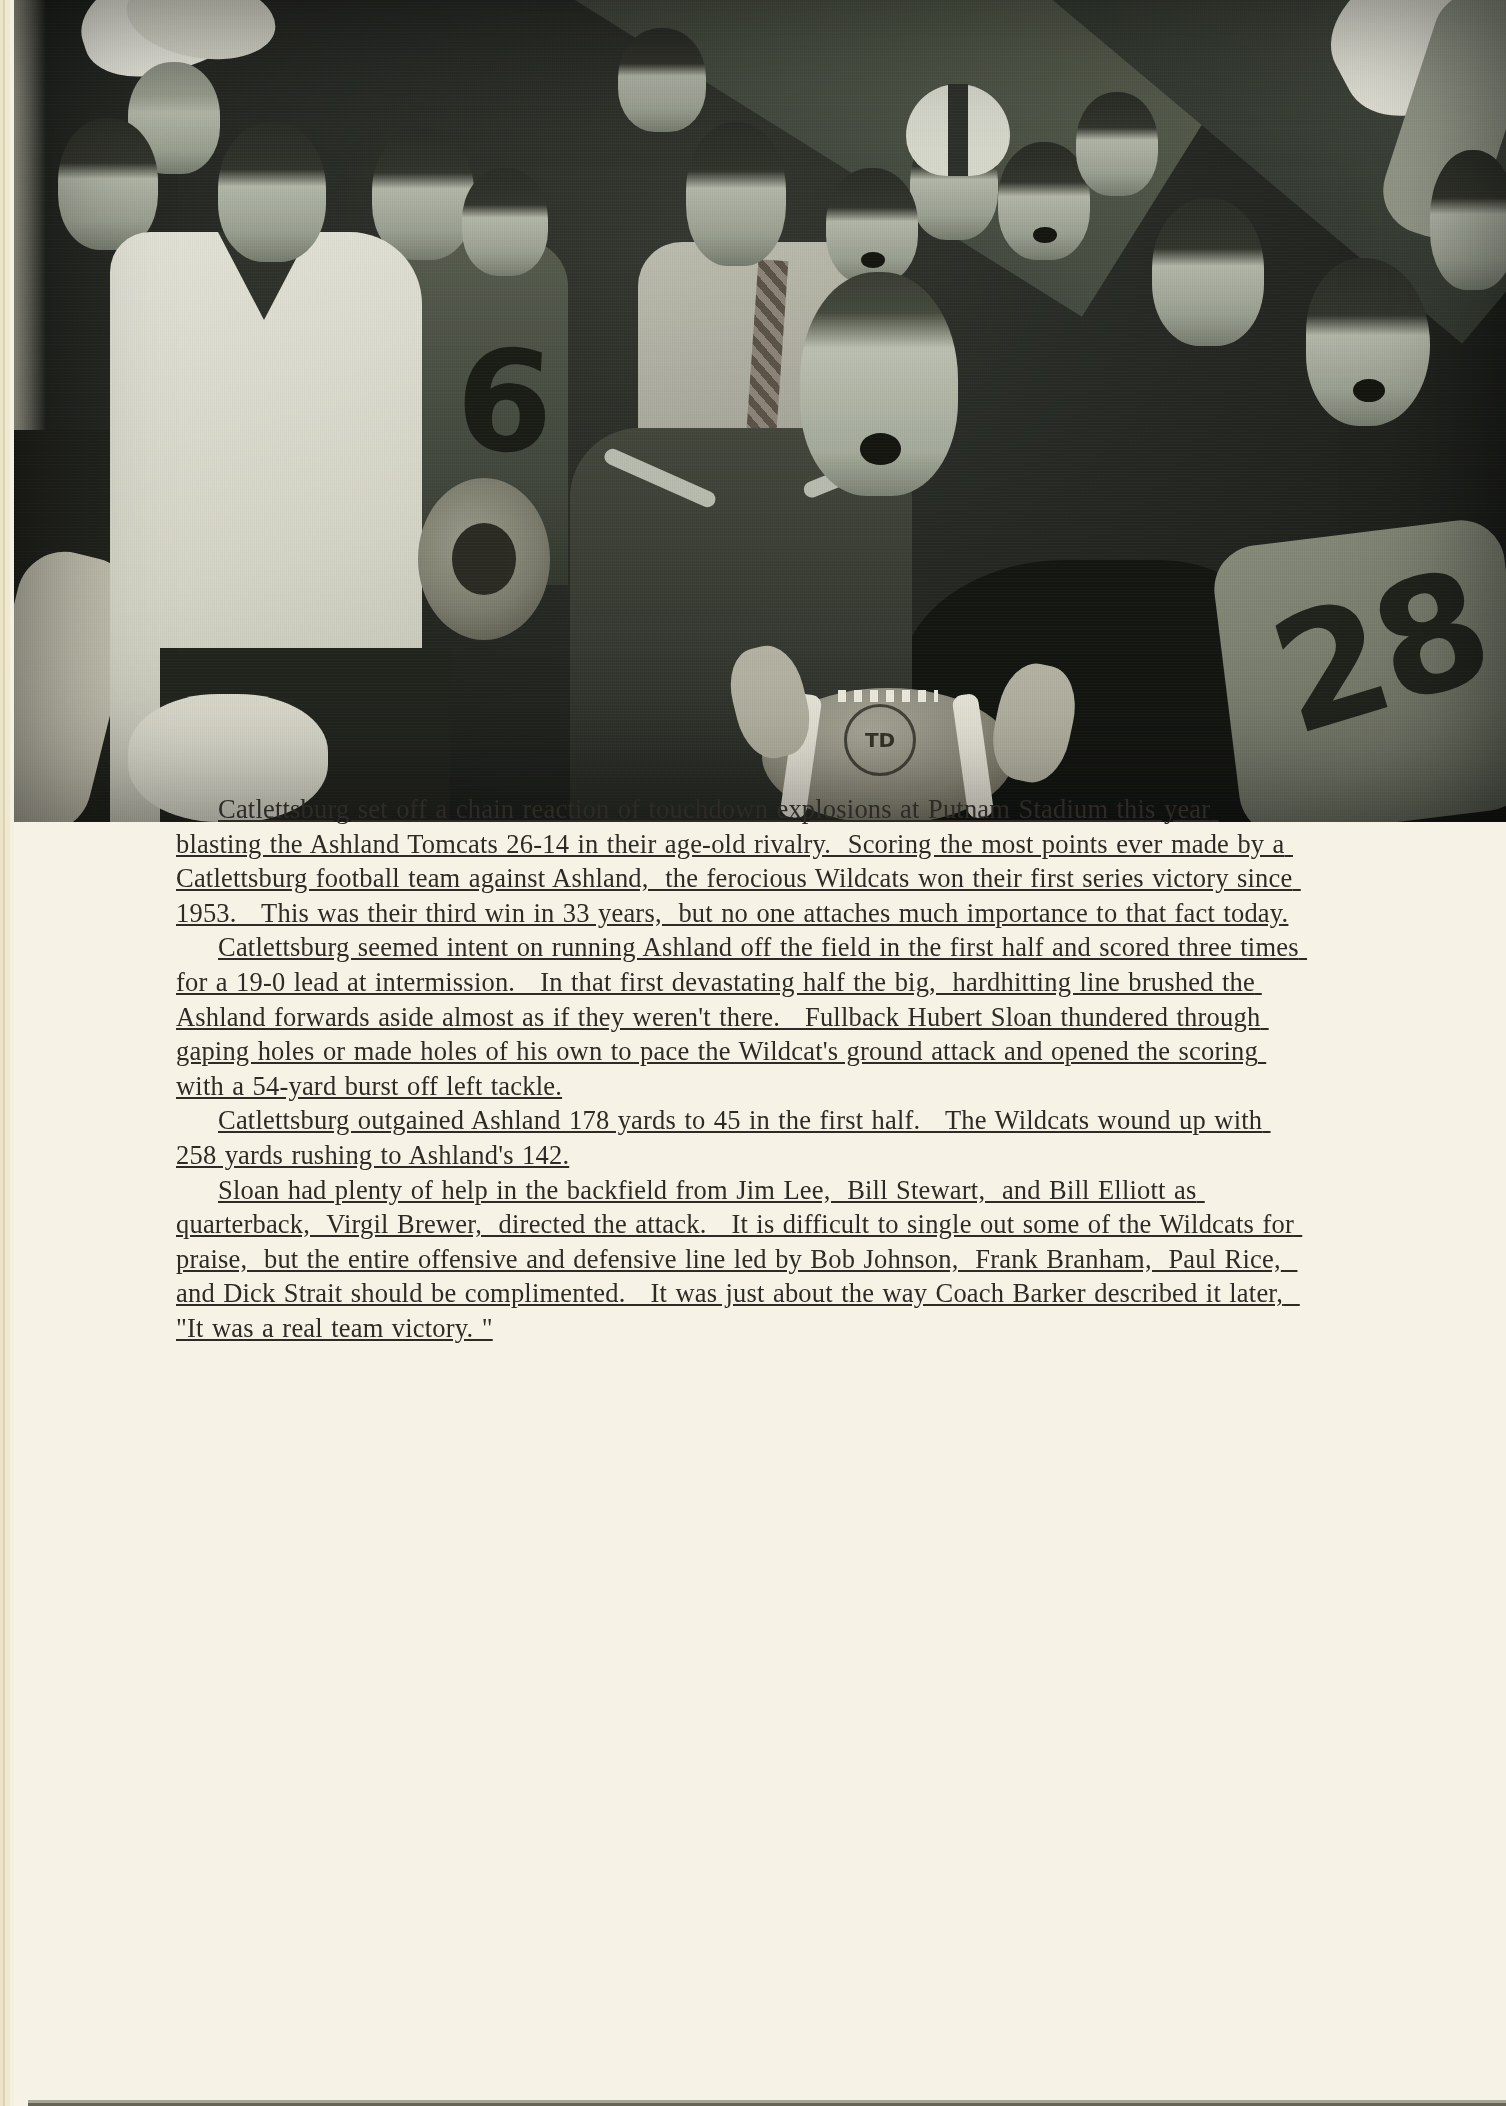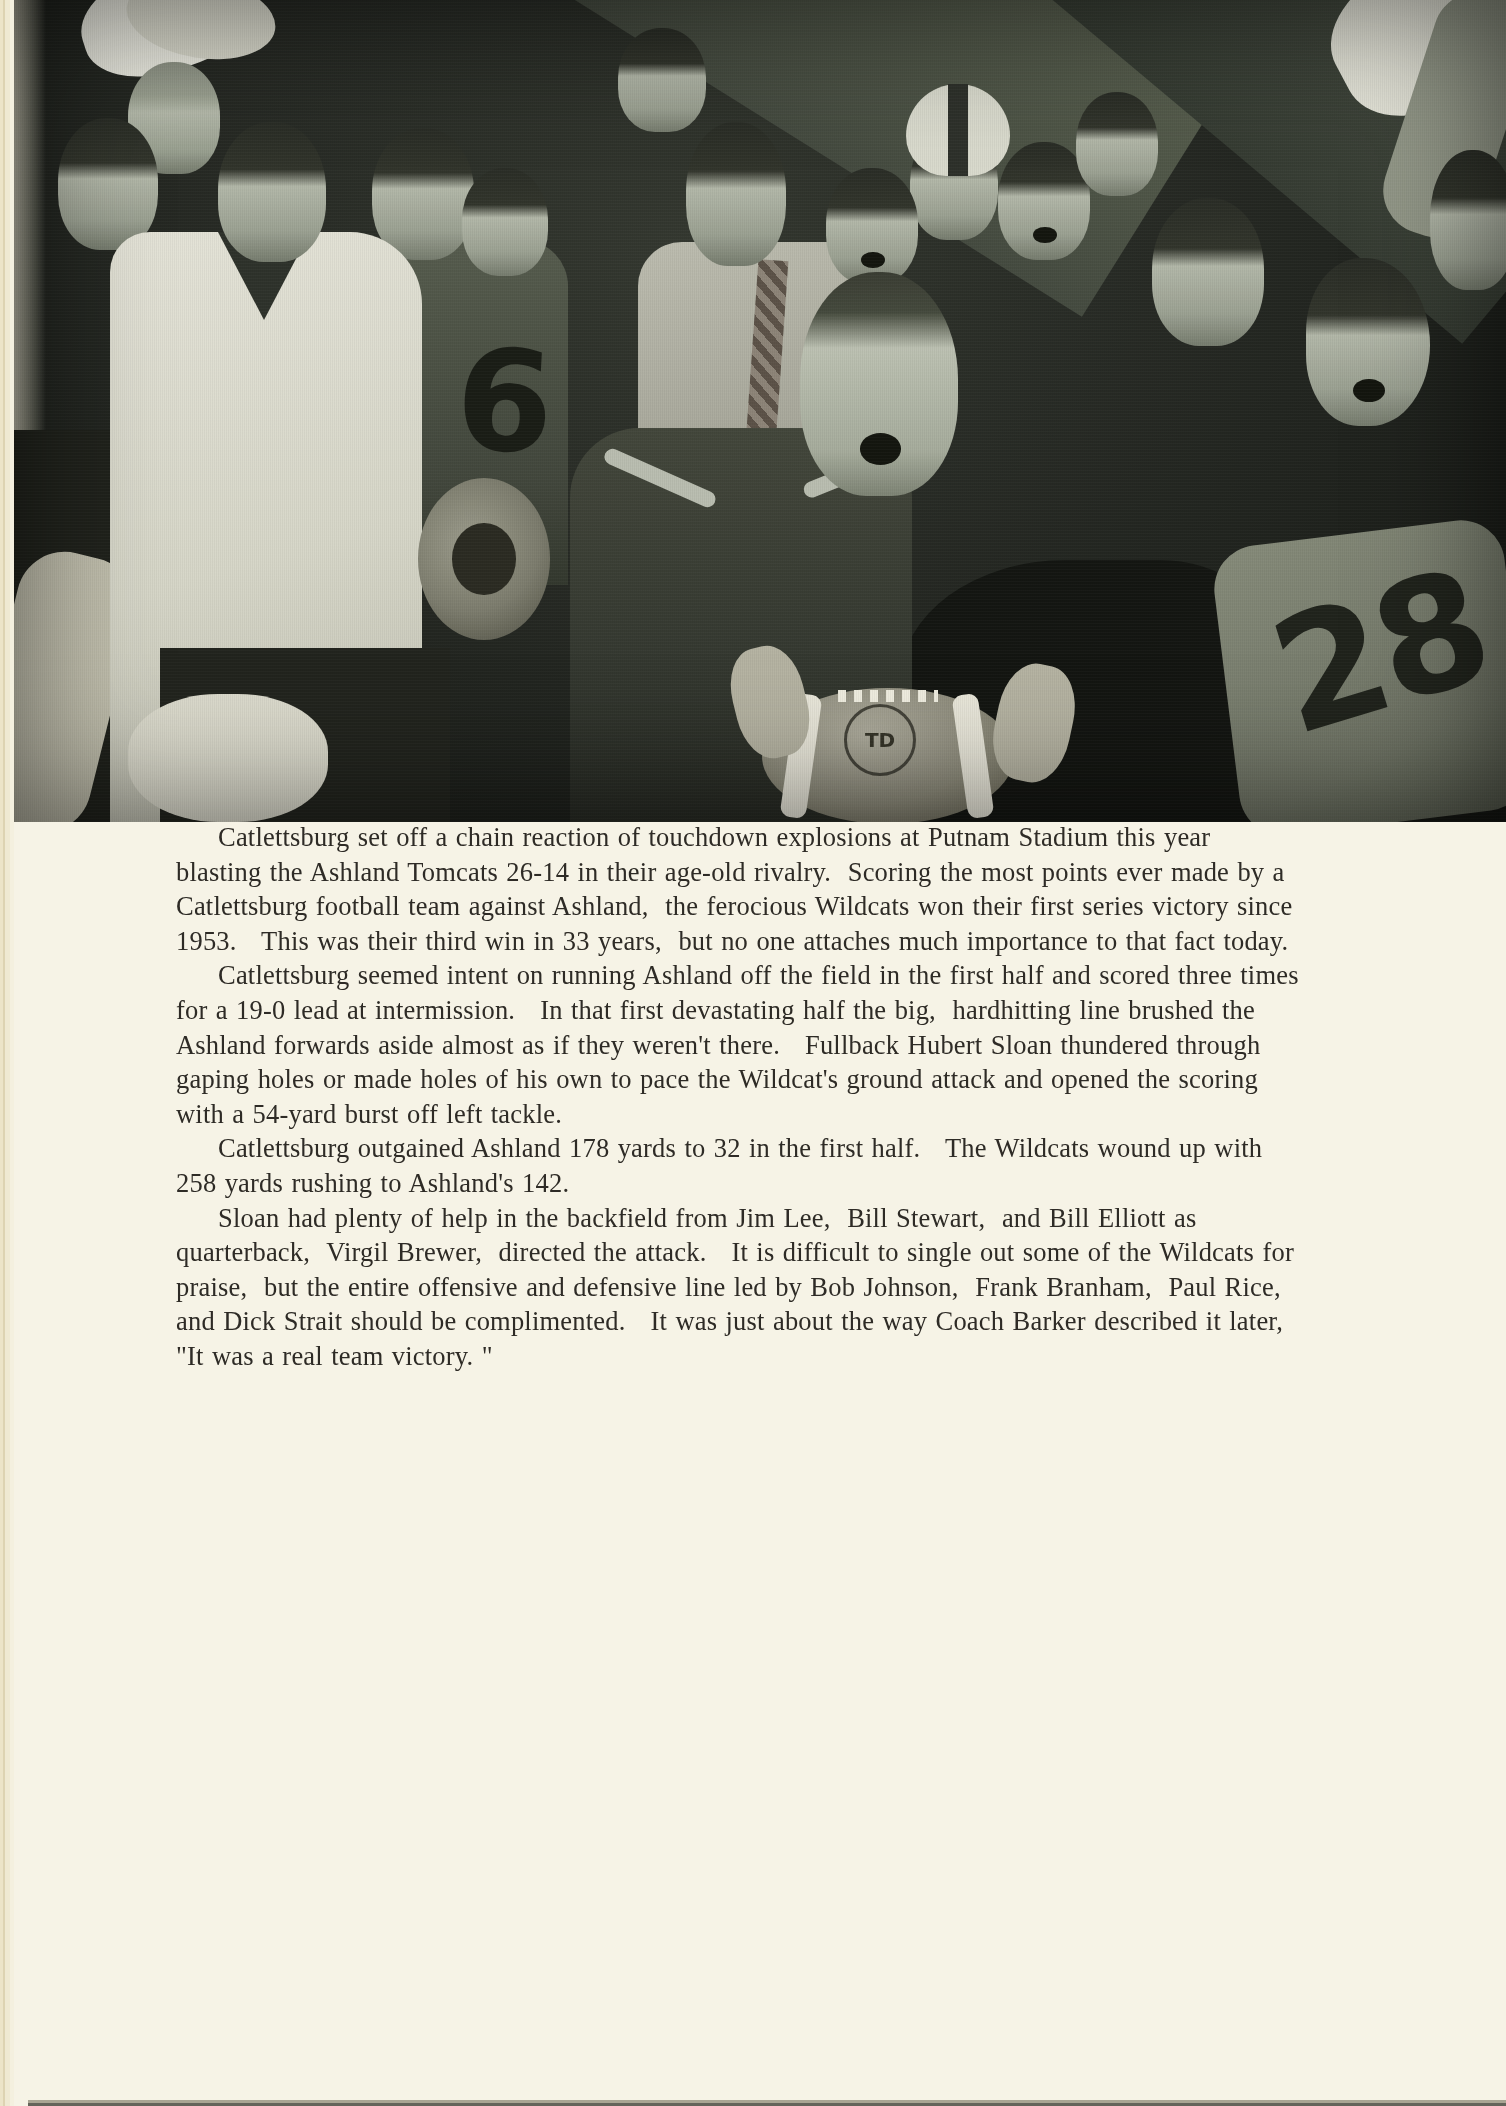--- a/index.html
+++ b/index.html
@@ -120,23 +120,23 @@
   .hand-r{left:986px;top:664px;width:76px;height:118px;transform:rotate(12deg);}
 
   .photo-overlay{left:0;top:0;width:100%;height:100%;
     box-shadow:inset 0 0 140px rgba(0,0,0,.6);
     background:
       repeating-linear-gradient(0deg, rgba(255,255,255,.025) 0 1px, rgba(0,0,0,0) 1px 3px),
       repeating-linear-gradient(90deg, rgba(0,0,0,.04) 0 1px, rgba(0,0,0,0) 1px 2px);}
 
   
   .text-block{
-    position:absolute;left:176px;top:820px;width:1124px;
+    position:absolute;left:176px;top:792px;width:1124px;
     font-size:26.5px;line-height:34.6px;color:#2e2b26;
-    letter-spacing:.2px;word-spacing:1.5px;
+    letter-spacing:.2px;word-spacing:1.5px;text-decoration:underline;
   }
   .text-block p{margin:0;text-indent:42px;white-space:pre-wrap;text-align:left;}
 </style>
 </head>
 <body>
 
 <div class="page">
 
   <div class="photo">
     <div class="plank-a"></div>
@@ -198,19 +198,19 @@
     </div>
     <div class="hand hand-l"></div>
     <div class="hand hand-r"></div>
 
     <div class="photo-overlay"></div>
   </div>
 
   <div class="text-block">
     <p>Catlettsburg set off a chain reaction of touchdown explosions at Putnam Stadium this year blasting the Ashland Tomcats 26-14 in their age-old rivalry.  Scoring the most points ever made by a Catlettsburg football team against Ashland,  the ferocious Wildcats won their first series victory since 1953.   This was their third win in 33 years,  but no one attaches much importance to that fact today.</p>
     <p>Catlettsburg seemed intent on running Ashland off the field in the first half and scored three times for a 19-0 lead at intermission.   In that first devastating half the big,  hardhitting line brushed the Ashland forwards aside almost as if they weren't there.   Fullback Hubert Sloan thundered through gaping holes or made holes of his own to pace the Wildcat's ground attack and opened the scoring with a 54-yard burst off left tackle.</p>
-    <p>Catlettsburg outgained Ashland 178 yards to 32 in the first half.   The Wildcats wound up with 258 yards rushing to Ashland's 142.</p>
+    <p>Catlettsburg outgained Ashland 178 yards to 45 in the first half.   The Wildcats wound up with 258 yards rushing to Ashland's 142.</p>
     <p>Sloan had plenty of help in the backfield from Jim Lee,  Bill Stewart,  and Bill Elliott as quarterback,  Virgil Brewer,  directed the attack.   It is difficult to single out some of the Wildcats for praise,  but the entire offensive and defensive line led by Bob Johnson,  Frank Branham,  Paul Rice,  and Dick Strait should be complimented.   It was just about the way Coach Barker described it later,  "It was a real team victory. "</p>
   </div>
 
   <div class="left-edge"></div>
   <div class="bottom-edge"></div>
 </div>
 
 </body></html>

